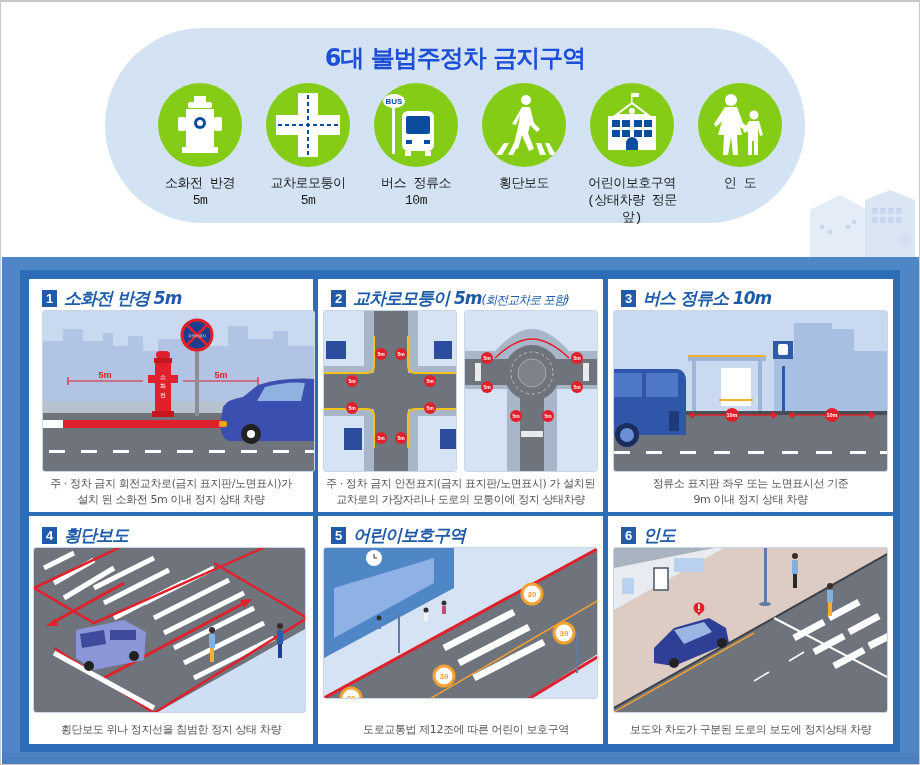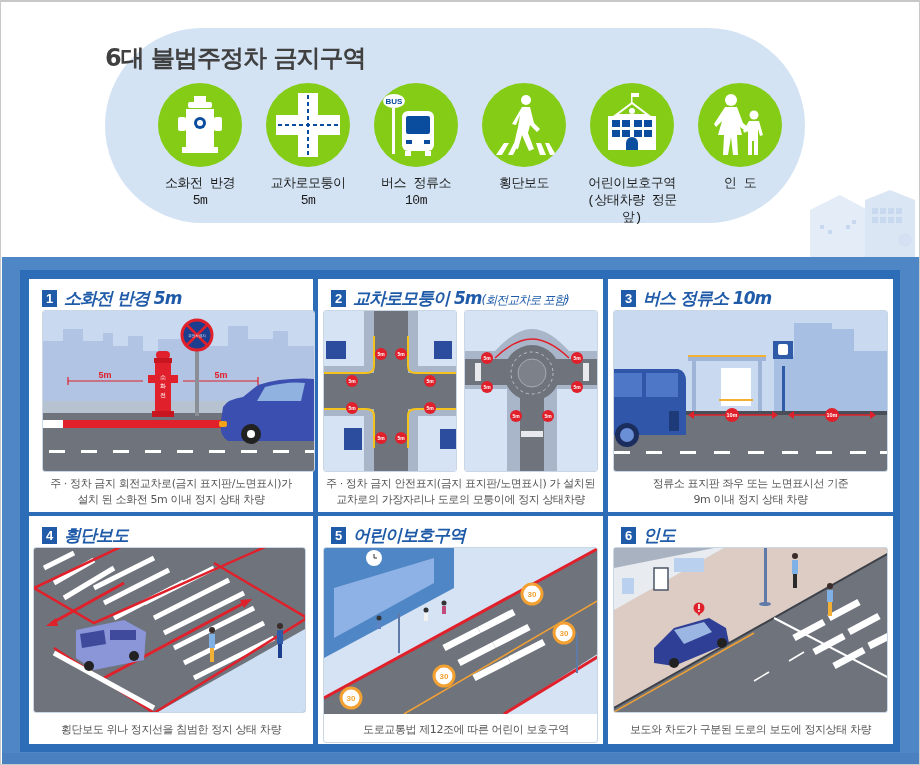--- a/index.html
+++ b/index.html
@@ -3,21 +3,21 @@
 <meta charset="utf-8">
 <style>
   * { box-sizing: border-box; margin: 0; padding: 0; }
   html, body { width: 920px; height: 765px; overflow: hidden; background: #ffffff; }
   body { position: relative; font-family: "DejaVu Sans", "Liberation Sans", sans-serif; }
 
   .page-border { position: absolute; left: 0; top: 0; width: 920px; height: 765px; border: 1px solid #c9c9c9; border-top: 2px solid #c8c8c8; pointer-events: none; z-index: 50; }
 
   
   .pill { position: absolute; left: 105px; top: 28px; width: 700px; height: 195px; border-radius: 98px; background: #d3e3f3; }
-  .title { position: absolute; left: 0; top: 14px; width: 100%; text-align: left; font-size: 24px; font-weight: bold; color: #404040; letter-spacing: -1px; }
+  .title { position: absolute; left: 0; top: 14px; width: 100%; text-align: center; font-size: 24px; font-weight: bold; color: #1d4ed8; letter-spacing: -1px; }
   .zones { position: absolute; left: 40px; top: 55px; width: 625px; height: 130px; }
   .zone { position: absolute; top: 0; width: 110px; text-align: center; }
   .zone .circle { width: 84px; height: 84px; margin: 0 auto; border-radius: 50%; background: #84cc16; position: relative; overflow: hidden; }
   .zone .circle svg { position: absolute; left: 0; top: 0; }
   .zone .zlabel { margin-top: 8px; font-size: 13px; color: #1b1b1b; line-height: 17px; letter-spacing: -0.5px; font-family: Liberation Mono, monospace; }
 
   
   .bg-build { position: absolute; left: 780px; top: 180px; }
 
   
@@ -423,21 +423,21 @@
   <div class="desc" style="top:206px;">
     <div>횡단보도 위나 정지선을 침범한 정지 상태 차량</div>
   </div>
 </div>
 
 <div class="card" style="left:318px; top:516px; width:285px; height:228px;">
   <div class="head">
     <span class="num">5</span>
     <span class="htitle">어린이보호구역</span>
   </div>
-  <div class="scene" style="width:275px; height:196px; left:5px;">
+  <div class="scene" style="width:275px; height:152px; left:5px;">
     <svg width="275" height="166" viewBox="0 0 275 166">
       <rect width="275" height="166" fill="#d6e3f4"></rect>
       <path d="M0 150 L275 0 L275 105 L180 166 L0 166 Z" fill="#6f737c"></path>
       <line x1="0" y1="150" x2="275" y2="0" stroke="#e0202a" stroke-width="3"></line>
       <line x1="180" y1="166" x2="275" y2="108" stroke="#e0202a" stroke-width="3"></line>
       <line x1="80" y1="166" x2="275" y2="52" stroke="#f2a132" stroke-width="1.5"></line>
       <g stroke="#fff" stroke-width="7">
         <line x1="120" y1="100" x2="155" y2="82"></line>
           <line x1="135" y1="115" x2="170" y2="97"></line>
           <line x1="150" y1="130" x2="185" y2="112"></line>

